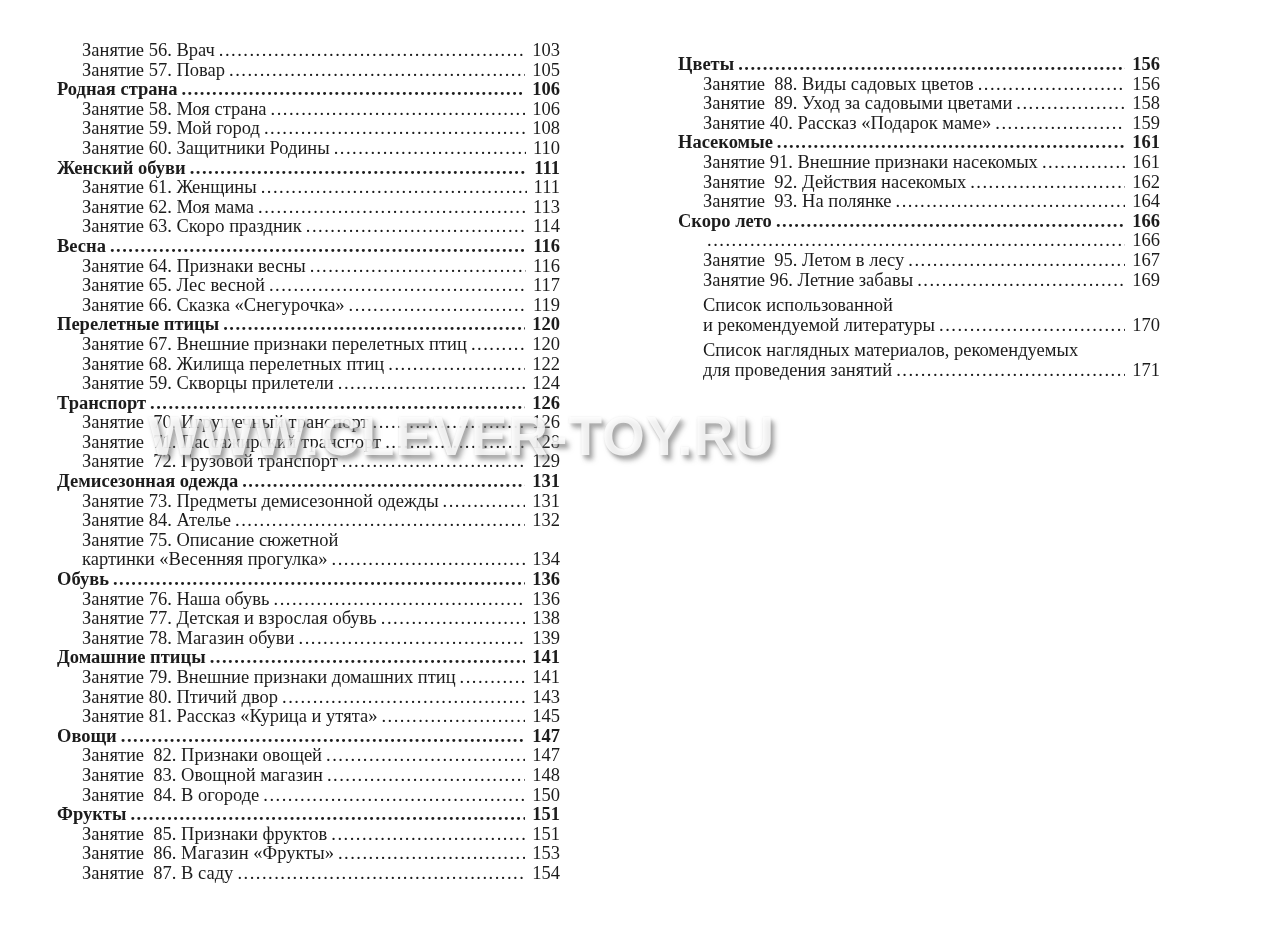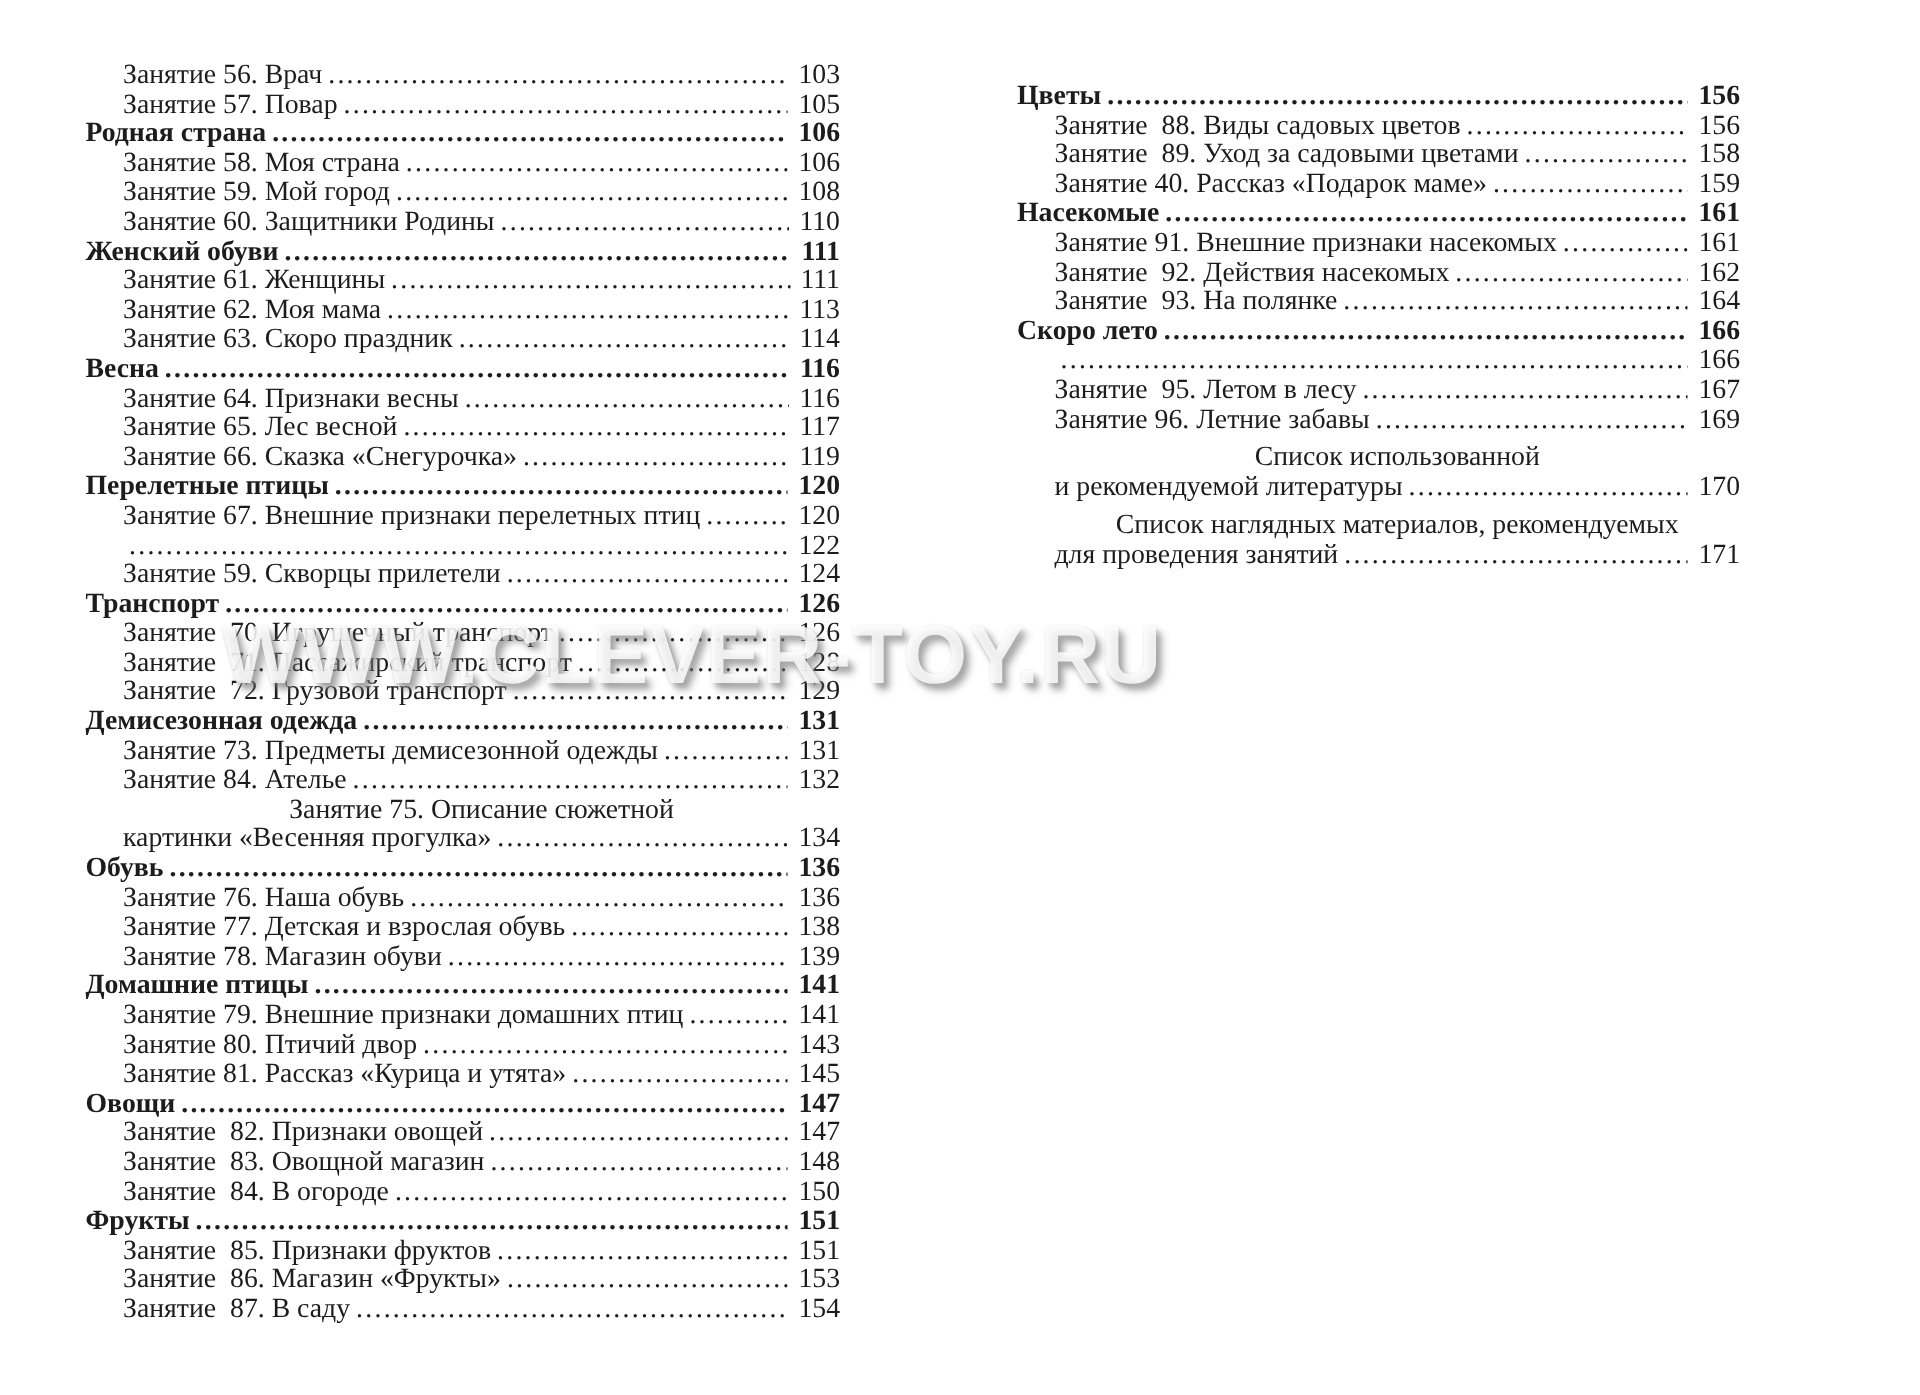--- a/index.html
+++ b/index.html
@@ -23,21 +23,21 @@
   .col {
     position: absolute;
     font-size: 18.5px;
     line-height: 19.6px;
   }
   .col-left  { left: 57px;  top: 41px; width: 503px; }
   .col-right { left: 678px; top: 55px; width: 482px; }
 
   .item { font-weight: normal; }
   .item.bold { font-weight: bold; }
-  .item.indent { padding-left: 25px; text-align: center; }
+  .item.indent { padding-left: 25px; }
   .item.gap { margin-top: 6px; }
 
   .line { display: block; }
   .line.last {
     display: flex;
     align-items: baseline;
   }
   .t { flex: 0 0 auto; white-space: pre; }
   .leader {
     flex: 1 1 auto;
@@ -182,20 +182,21 @@
       </div>
       <div class="item indent">
         <div class="line last">
           <span class="t">Занятие 67. Внешние признаки перелетных птиц</span>
           <span class="leader"></span>
           <span class="pg">120</span>
         </div>
       </div>
       <div class="item indent">
         <div class="line last">
+          <span class="t">Занятие 68. Жилища перелетных птиц</span>
           <span class="leader"></span>
           <span class="pg">122</span>
         </div>
       </div>
       <div class="item indent">
         <div class="line last">
           <span class="t">Занятие 59. Скворцы прилетели</span>
           <span class="leader"></span>
           <span class="pg">124</span>
         </div>

